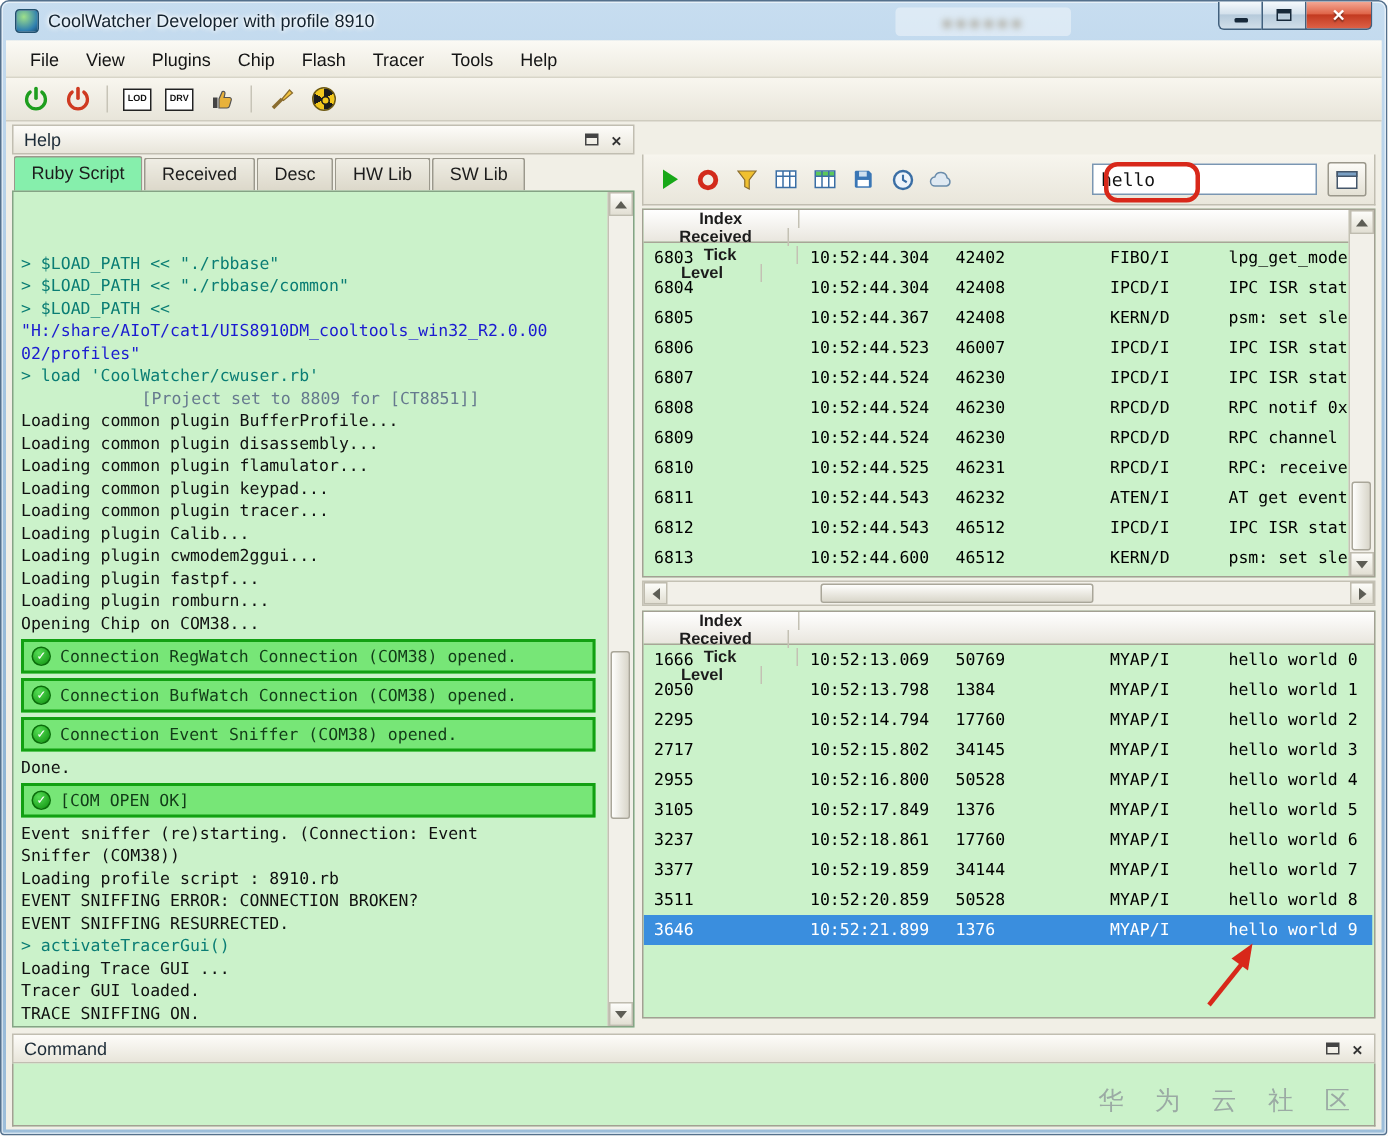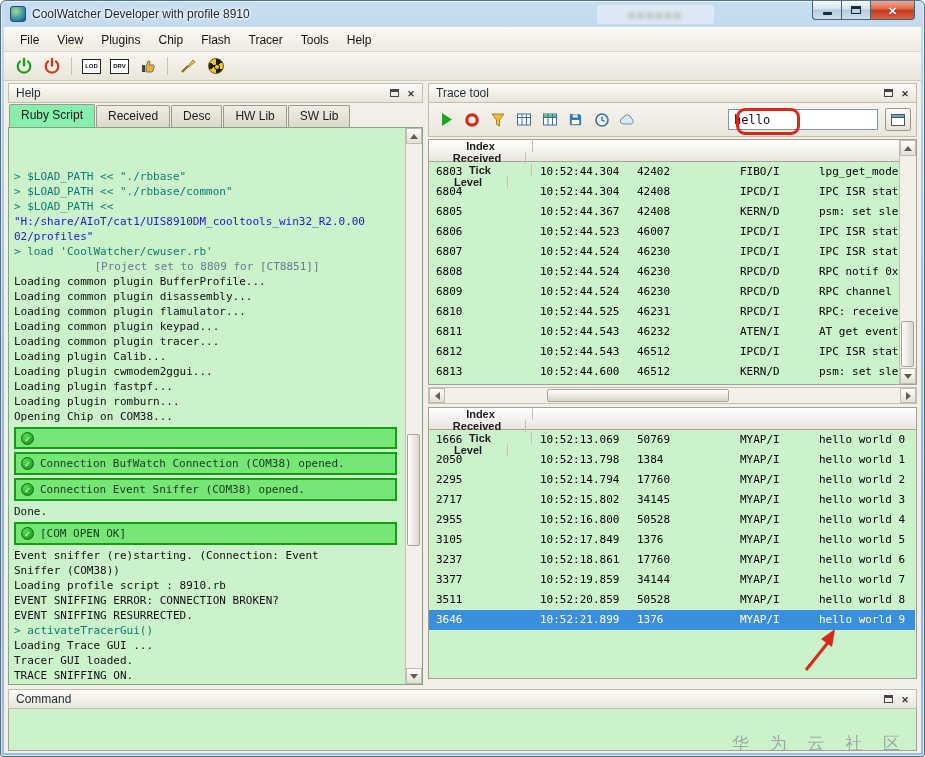--- a/index.html
+++ b/index.html
@@ -119,21 +119,21 @@
   .h-btn.left{left:0;} .h-btn.right{right:0;}
   .h-thumb{position:absolute;top:1px;bottom:1px;left:118px;width:182px;background:linear-gradient(#fefefc,#d9d6ca);
     border:1px solid #a9a699;border-radius:2px;}
 
   
   .command{position:absolute;left:4px;right:4px;bottom:2px;height:62px;}
   .command-content{position:absolute;left:0;right:0;top:20px;bottom:0;background:var(--console-green,#cbf2ca);
     border:1px solid #a3a093;border-top:none;}
 
   
-  .watermark{position:absolute;right:16px;top:721px;font-size:17px;letter-spacing:8px;color:#939e9e;opacity:.85;pointer-events:none;margin-top:10px;}
+  .watermark{position:absolute;right:16px;top:721px;font-size:17px;letter-spacing:8px;color:#939e9e;opacity:.85;pointer-events:none;}
   .ann-oval{position:absolute;left:735px;top:107px;width:64px;height:27px;border:3px solid var(--annotation-red,#d8281a);
     border-radius:9px;pointer-events:none;}
   .ann-arrow{position:absolute;left:796px;top:623px;pointer-events:none;}
 </style>
 </head>
 <body>
 
 <div class="window">
 
   <div class="titlebar">
@@ -239,20 +239,21 @@
               <div class="cline plain">Loading common plugin flamulator...</div>
               <div class="cline plain">Loading common plugin keypad...</div>
               <div class="cline plain">Loading common plugin tracer...</div>
               <div class="cline plain">Loading plugin Calib...</div>
               <div class="cline plain">Loading plugin cwmodem2ggui...</div>
               <div class="cline plain">Loading plugin fastpf...</div>
               <div class="cline plain">Loading plugin romburn...</div>
               <div class="cline plain">Opening Chip on COM38...</div>
               <div class="console-box">
                 <span class="check-icon"></span>
+                <span>Connection RegWatch Connection (COM38) opened.</span>
               </div>
               <div class="console-box">
                 <span class="check-icon"></span>
                 <span>Connection BufWatch Connection (COM38) opened.</span>
               </div>
               <div class="console-box">
                 <span class="check-icon"></span>
                 <span>Connection Event Sniffer (COM38) opened.</span>
               </div>
               <div class="cline plain">Done.</div>
@@ -276,29 +277,20 @@
               </div>
             <div class="v-thumb" style="top:55%;height:112px;"></div>
             <div class="sb-btn down">
                 <span class="tri down"></span>
               </div>
           </div>
         </div>
       </div>
 
       <div class="panel trace">
-        <div class="panel-header">
-          <span class="panel-title">Trace tool</span>
-          <span class="ph-btn">
-              <span class="float-glyph"></span>
-            </span>
-          <span class="ph-btn">
-              <span class="x-glyph"></span>
-            </span>
-        </div>
 
         <div class="trace-toolbar">
           <div class="tb-btn">
             <svg width="16" height="17" viewBox="0 0 16 17">
                 <polygon points="4,2 14,8.5 4,15" fill="#18a818"></polygon>
               </svg>
           </div>
           <div class="tb-btn">
             <svg width="16" height="16" viewBox="0 0 16 16">
                 <circle cx="8" cy="8" r="5.2" fill="none" stroke="#d22b1b" stroke-width="3.2"></circle>

